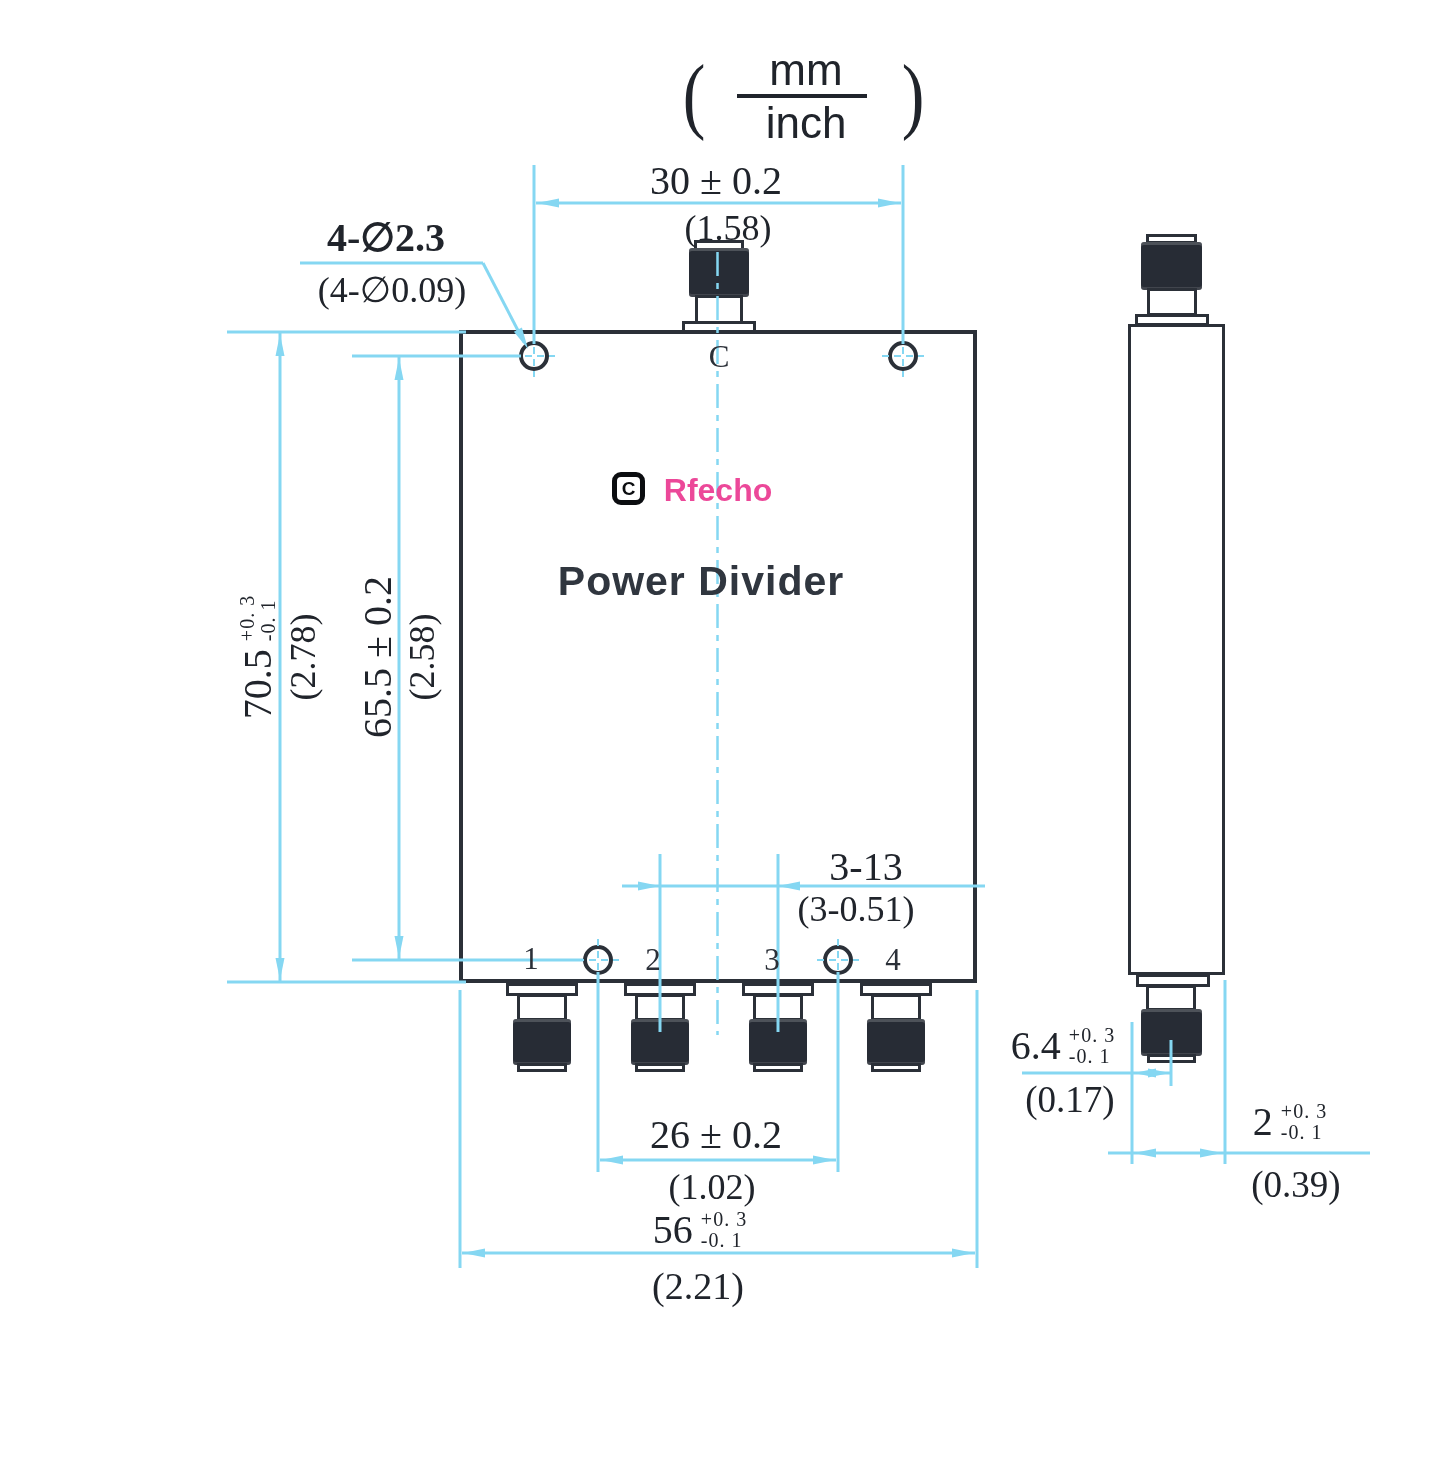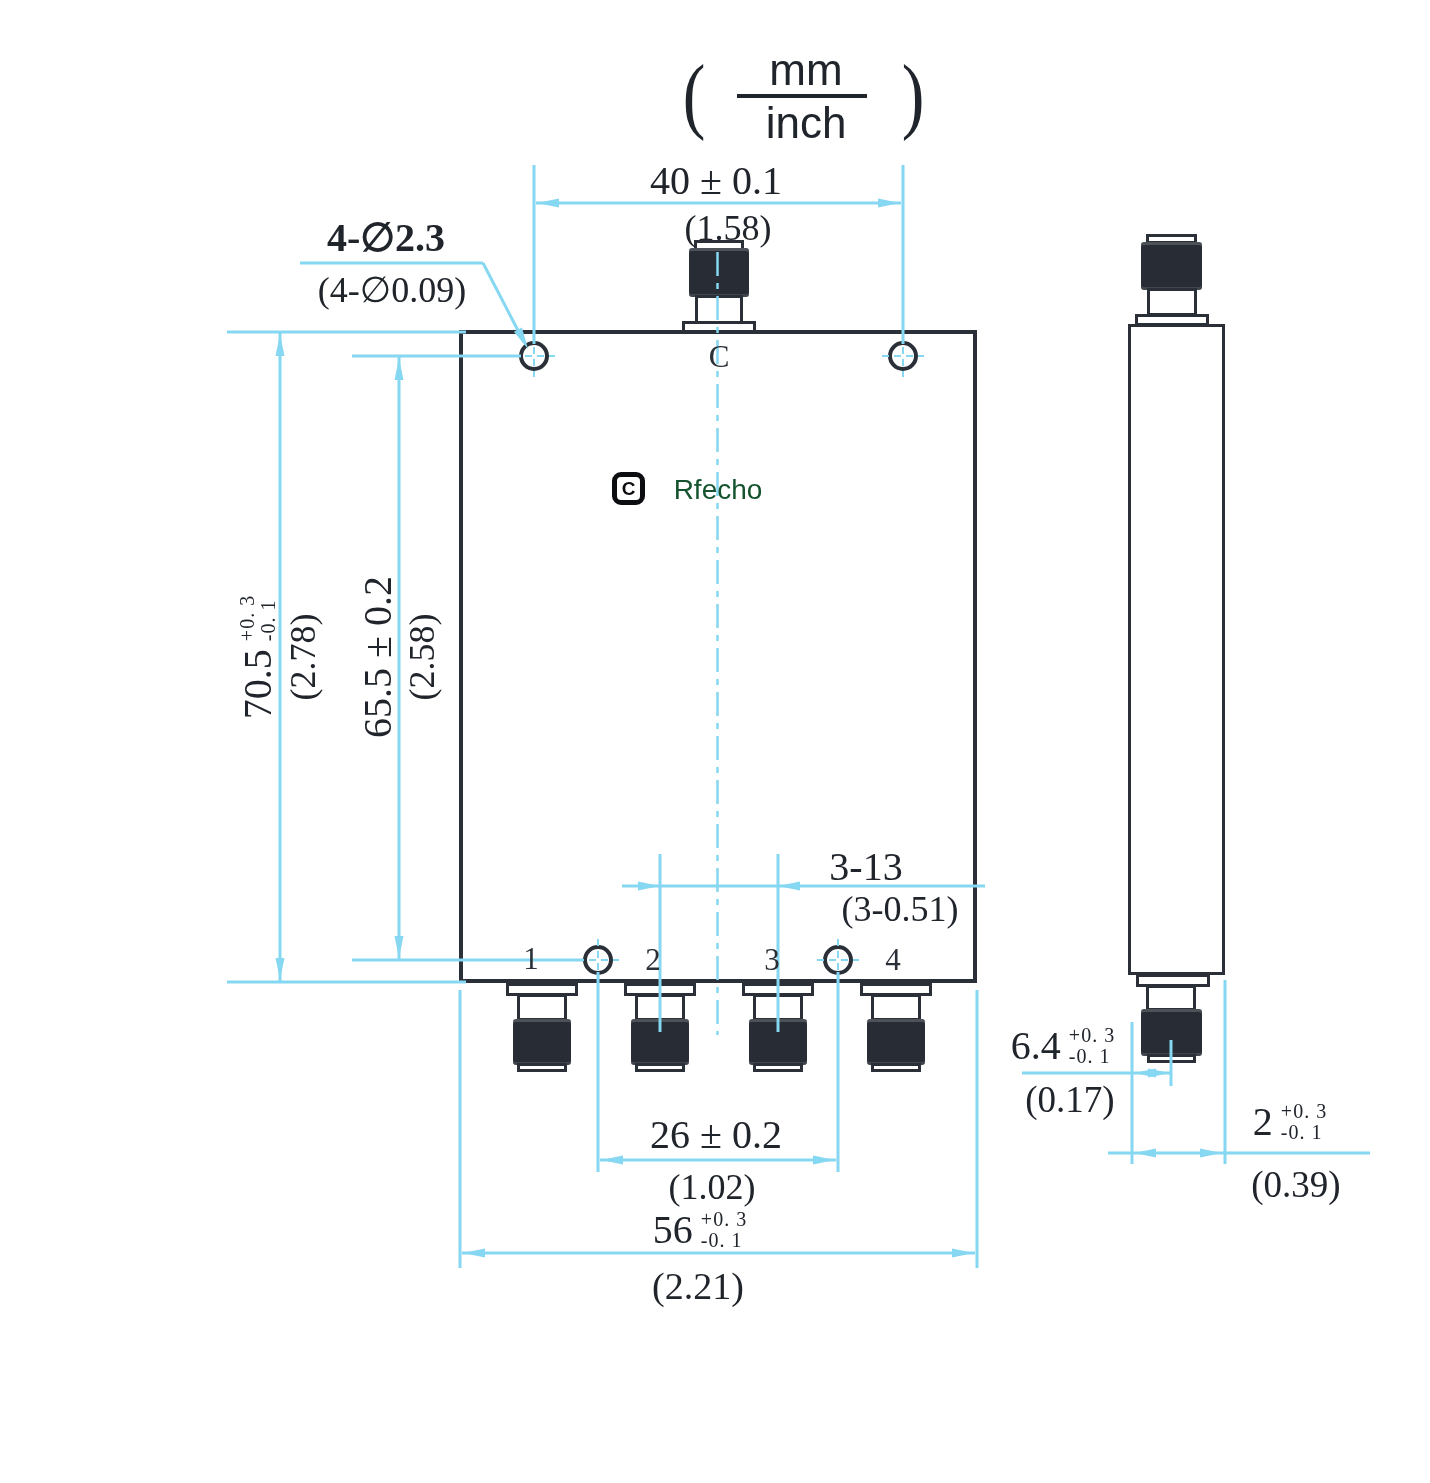--- a/index.html
+++ b/index.html
@@ -23,21 +23,21 @@
            box-shadow:inset 0 3px 0 rgba(255,255,255,.18), inset 0 -3px 0 rgba(255,255,255,.12);}
   .hole{position:absolute;width:22px;height:22px;border:4px solid #2b3038;border-radius:50%;
         background:#ffffff;box-sizing:content-box;transform:translate(-50%,-50%);}
   .parens{font-size:68px;transform:translate(-50%,-50%) scaleY(1.25);font-weight:400;}
   .fracbar{background:#20242b;height:4px;}
   .glow{background:radial-gradient(ellipse at center, rgba(150,223,248,0.55) 0%, rgba(150,223,248,0) 70%);
         filter:blur(5px);}
   .logoicon{width:33px;height:33px;border:5px solid #0b0d10;border-radius:9px;
             display:flex;align-items:center;justify-content:center;box-sizing:border-box;
             font-family:"Liberation Sans",sans-serif;font-weight:bold;font-size:19px;color:#0b0d10;}
-  .brand{font-family:"Liberation Sans",sans-serif;font-weight:normal;font-size:28px;color:#14532d;}
+  .brand{font-family:"Liberation Sans",sans-serif;font-weight:bold;font-size:32px;color:#ec4899;}
   .product{font-family:"Liberation Sans",sans-serif;font-weight:bold;font-size:41px;
            color:#30363f;letter-spacing:1px;}
   svg line{stroke:#85d7f2;stroke-width:3;}
   svg line.cl{stroke-width:2.5;stroke-dasharray:24 7 6 7;}
   svg line.ch{stroke-width:2;stroke-dasharray:7 5;}
   svg path{fill:#85d7f2;stroke:none;}
 </style>
 </head>
 <body>
 
@@ -164,21 +164,21 @@
         <line class="ch" x1="838" y1="939" x2="838" y2="981"></line>
     </g>
   </svg>
 
   <div class="parens serif abs" style="left:694px;top:95px;">(</div>
   <div class="ctr sans" style="left:806px;top:70px;font-size:44px;">mm</div>
   <div class="abs fracbar" style="left:737px;top:94px;width:130px;"></div>
   <div class="ctr sans" style="left:806px;top:123px;font-size:44px;">inch</div>
   <div class="parens serif abs" style="left:913px;top:95px;">)</div>
 
-  <div class="ctr serif dim-main" style="left:716px;top:180px;">40 ± 0.1</div>
+  <div class="ctr serif dim-main" style="left:716px;top:180px;">30 ± 0.2</div>
   <div class="ctr serif dim-inch" style="left:718px;top:228px;margin-left:10px;">(1.58)</div>
 
   <div class="ctr serif dim-main" style="left:386px;top:237px;font-weight:bold;">4-∅2.3</div>
   <div class="ctr serif dim-inch" style="left:392px;top:290px;">(4-∅0.09)</div>
 
   <div class="abs rot tolrow" style="left:257px;top:657px;">
     <span class="serif dim-main">70.5</span>
     <span class="tolstack">
       <span>+0. 3</span>
       <span>-0. 1</span>
@@ -186,29 +186,30 @@
   </div>
   <div class="abs rot serif dim-inch" style="left:303px;top:657px;">(2.78)</div>
 
   <div class="abs rot serif dim-main" style="left:377px;top:657px;">65.5 ± 0.2</div>
   <div class="abs rot serif dim-inch" style="left:422px;top:657px;">(2.58)</div>
 
   <div class="abs logoicon" style="left:612px;top:472px;">
       <span>C</span>
     </div>
   <div class="ctr brand" style="left:718px;top:490px;">Rfecho</div>
+  <div class="ctr product" style="left:701px;top:581px;">Power Divider</div>
 
   <div class="ctr serif port" style="left:719px;top:357px;">C</div>
   <div class="ctr serif port" style="left:531px;top:959px;">1</div>
   <div class="ctr serif port" style="left:653px;top:960px;">2</div>
   <div class="ctr serif port" style="left:772px;top:960px;">3</div>
   <div class="ctr serif port" style="left:893px;top:960px;">4</div>
 
   <div class="ctr serif dim-main" style="left:866px;top:866px;text-align:center;">3-13</div>
-  <div class="ctr serif dim-inch" style="left:856px;top:909px;margin-left:44px;">(3-0.51)</div>
+  <div class="ctr serif dim-inch" style="left:856px;top:909px;">(3-0.51)</div>
 
   <div class="ctr serif dim-main" style="left:716px;top:1134px;">26 ± 0.2</div>
   <div class="ctr serif dim-inch" style="left:712px;top:1187px;">(1.02)</div>
 
   <div class="ctr tolrow" style="left:700px;top:1229px;">
     <span class="serif dim-main">56</span>
     <span class="tolstack">
       <span>+0. 3</span>
       <span>-0. 1</span>
     </span>

